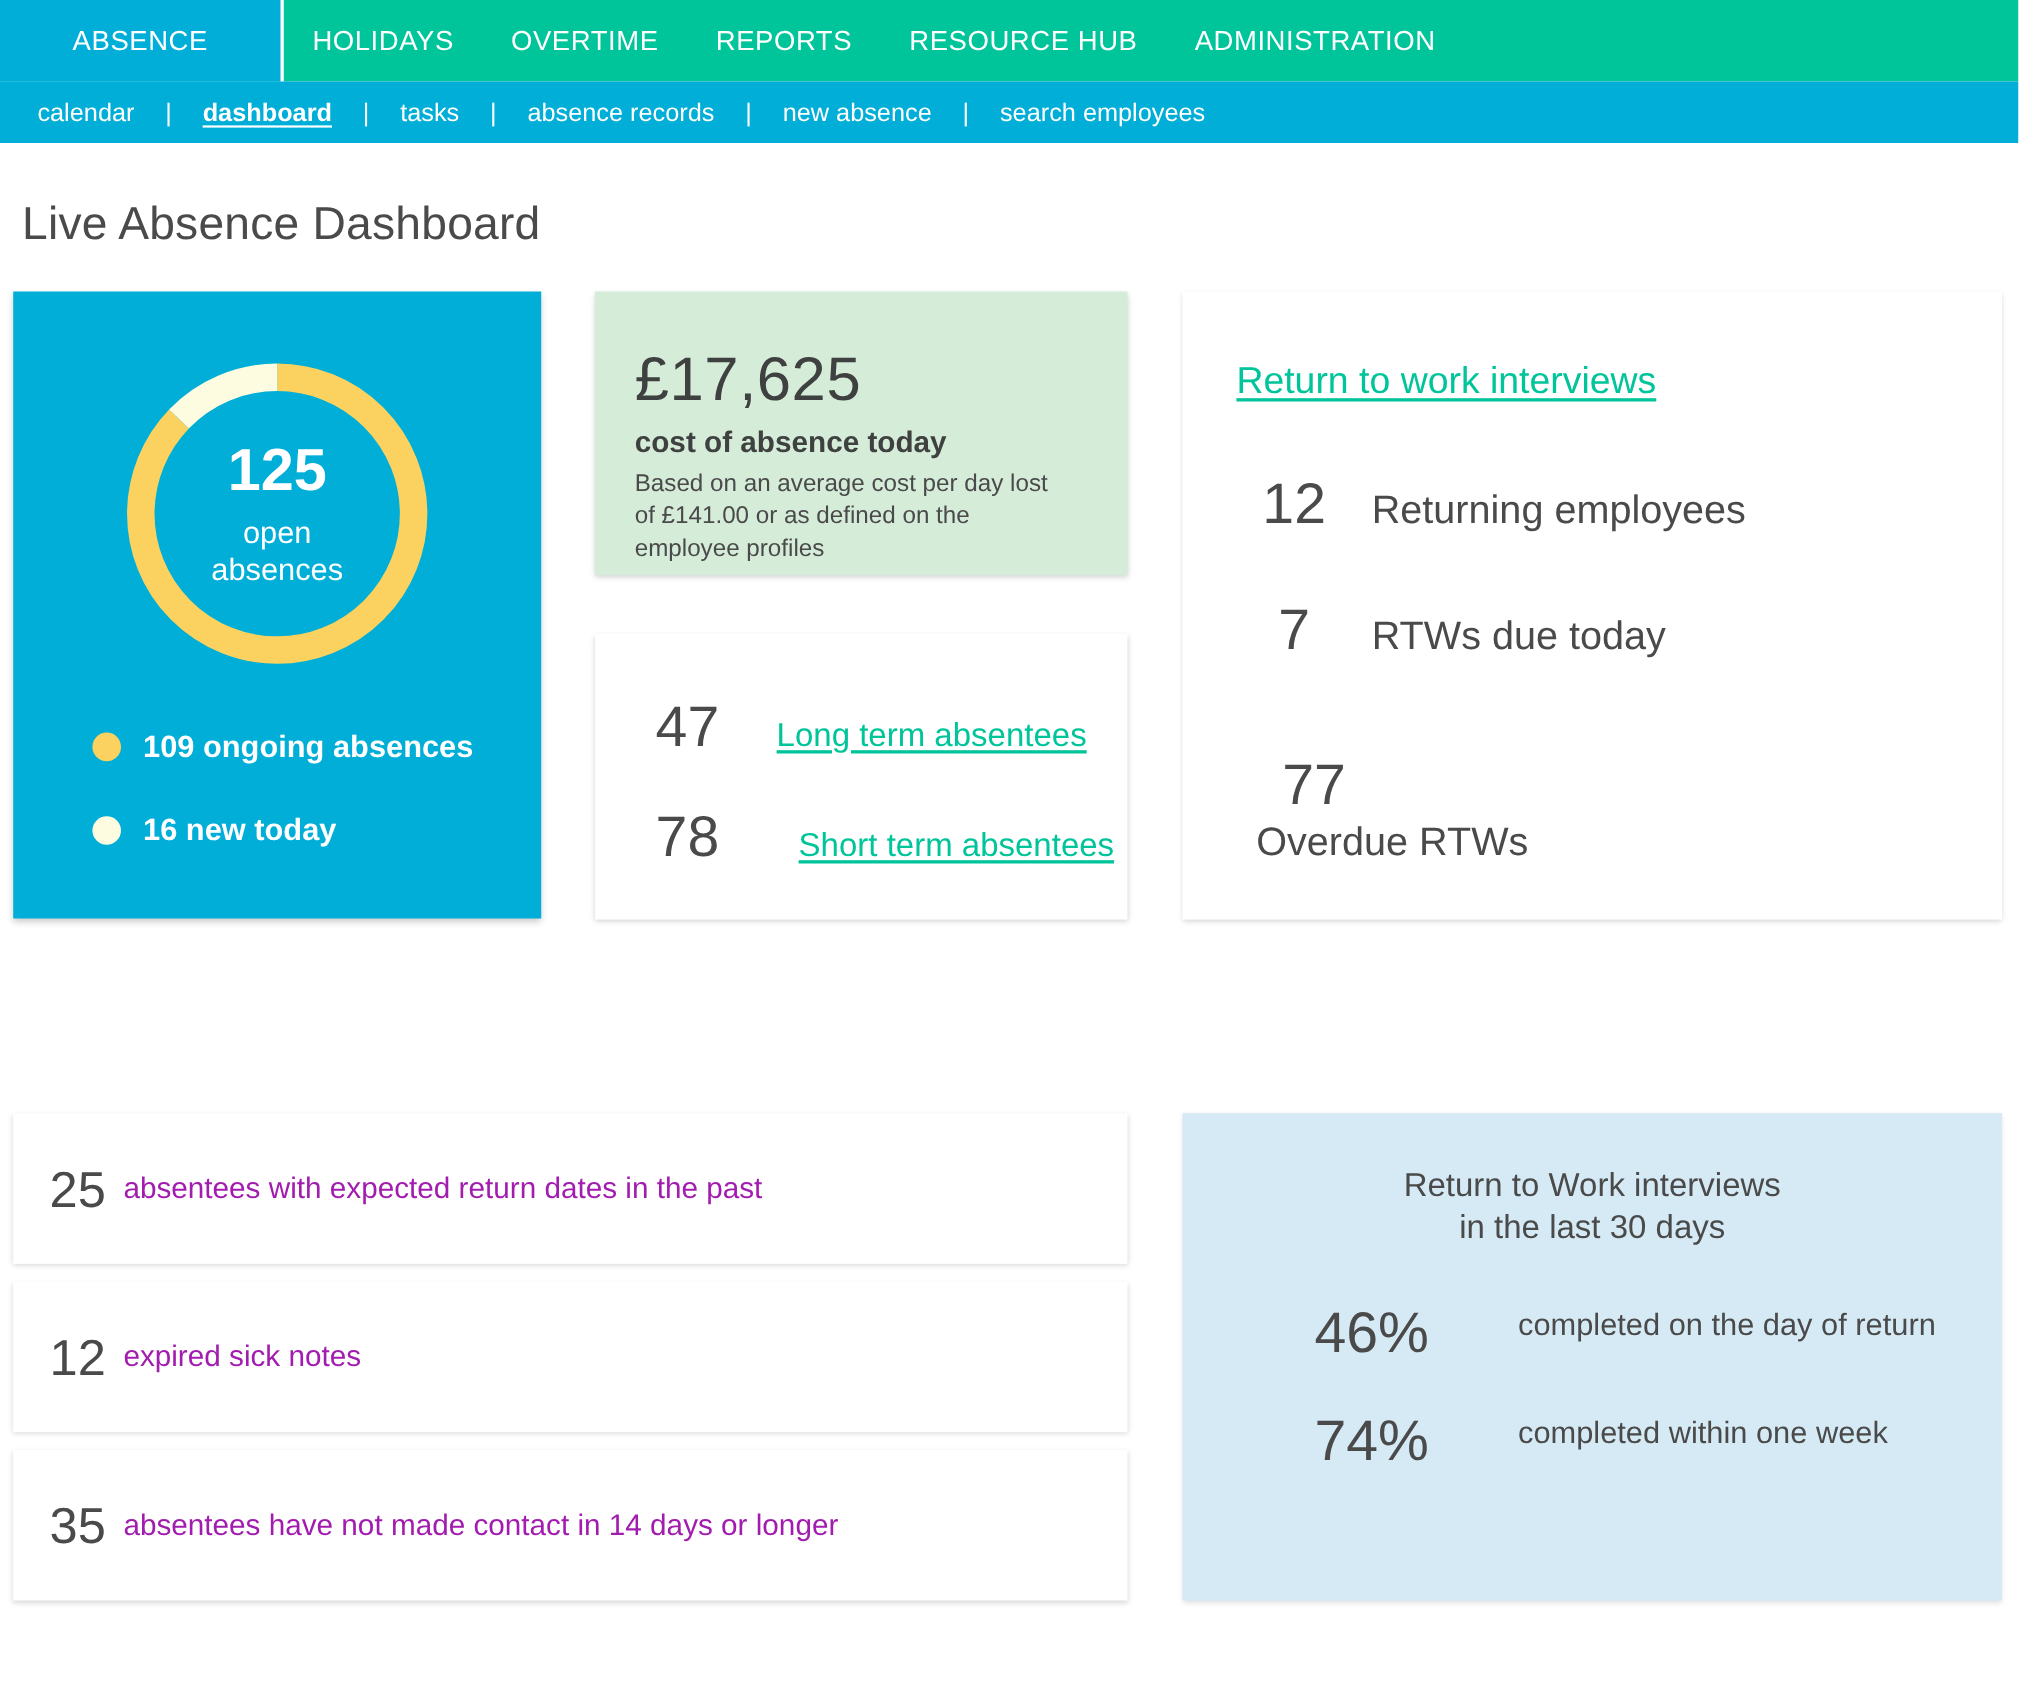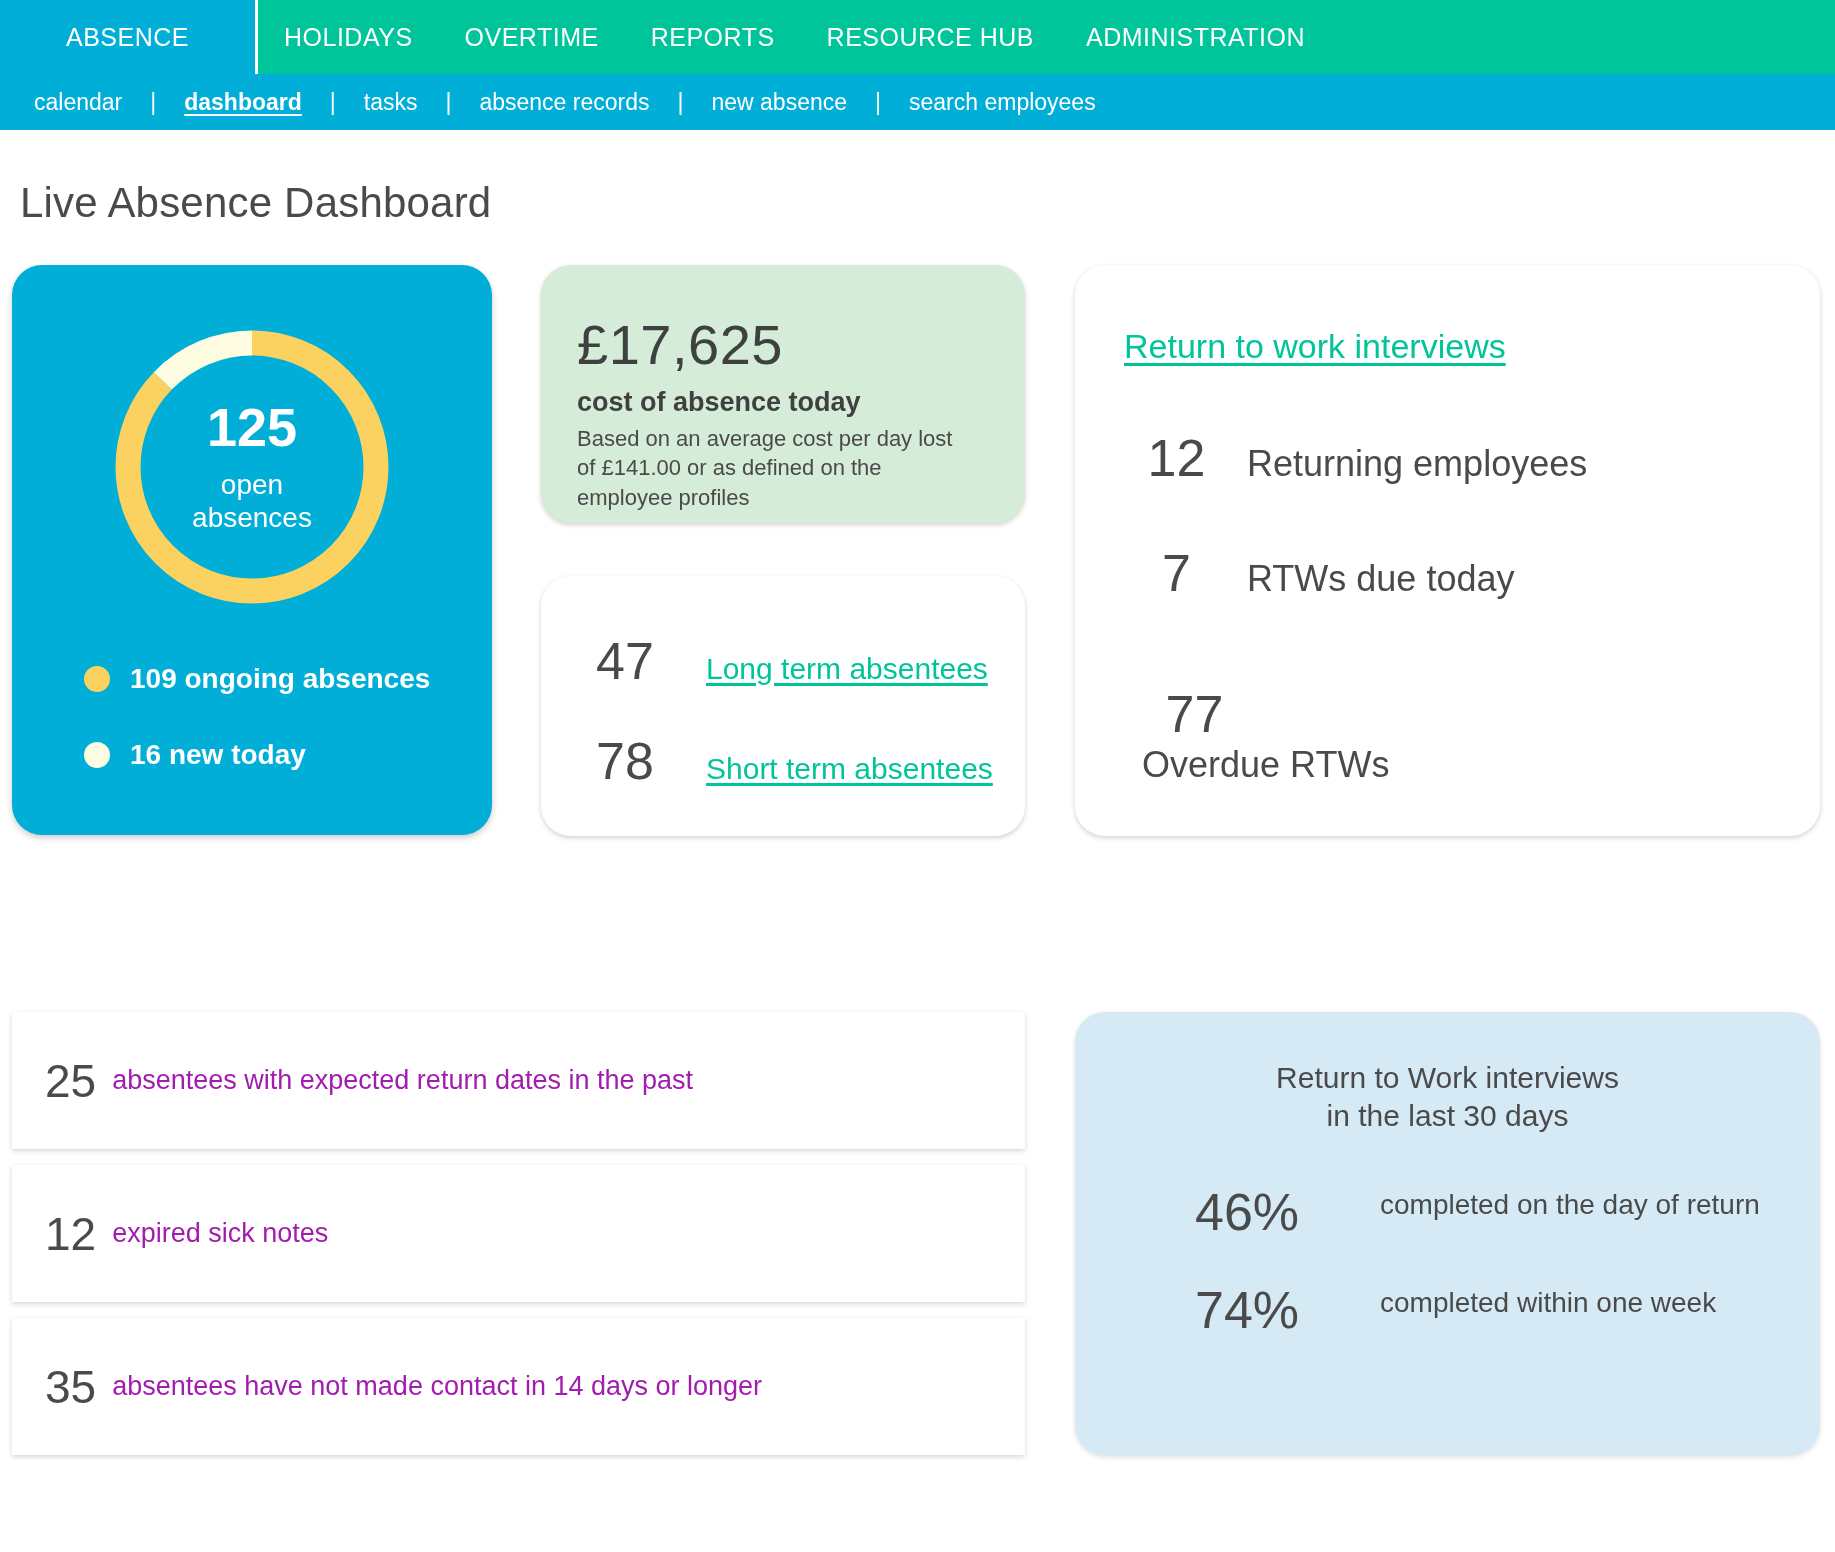--- a/index.html
+++ b/index.html
@@ -77,21 +77,20 @@
     font-weight: normal;
     letter-spacing: 0.2px;
   }
 
   
   .card {
     position: absolute;
     background: #ffffff;
     box-shadow: 0 2px 5px rgba(0,0,0,0.18);
     box-sizing: border-box;
-    border-radius: 30px;
   }
 
   
   #donut-card {
     left: 12px; top: 265px; width: 480px; height: 570px;
     background: #00aed8;
     box-shadow: 0 3px 6px rgba(0,0,0,0.2);
   }
   .donut-wrap {
     position: relative;
@@ -144,21 +143,21 @@
 
   
   #absentees-card {
     left: 541px; top: 576px; width: 484px; height: 260px;
   }
   .abs-row {
     display: flex; align-items: baseline;
     margin-left: 55px;
   }
   .abs-row:first-child { margin-top: 55px; }
-  .abs-row + .abs-row { margin-top: 40px; }
+  .abs-row + .abs-row { margin-top: 40px; gap: 20px; }
   .abs-num {
     font-size: 52px; color: #4a4a4a; width: 110px;
     font-weight: normal;
   }
   .abs-link {
     font-size: 30px; color: #00c49a;
     text-decoration: underline; text-underline-offset: 4px;
     cursor: pointer;
   }
 

